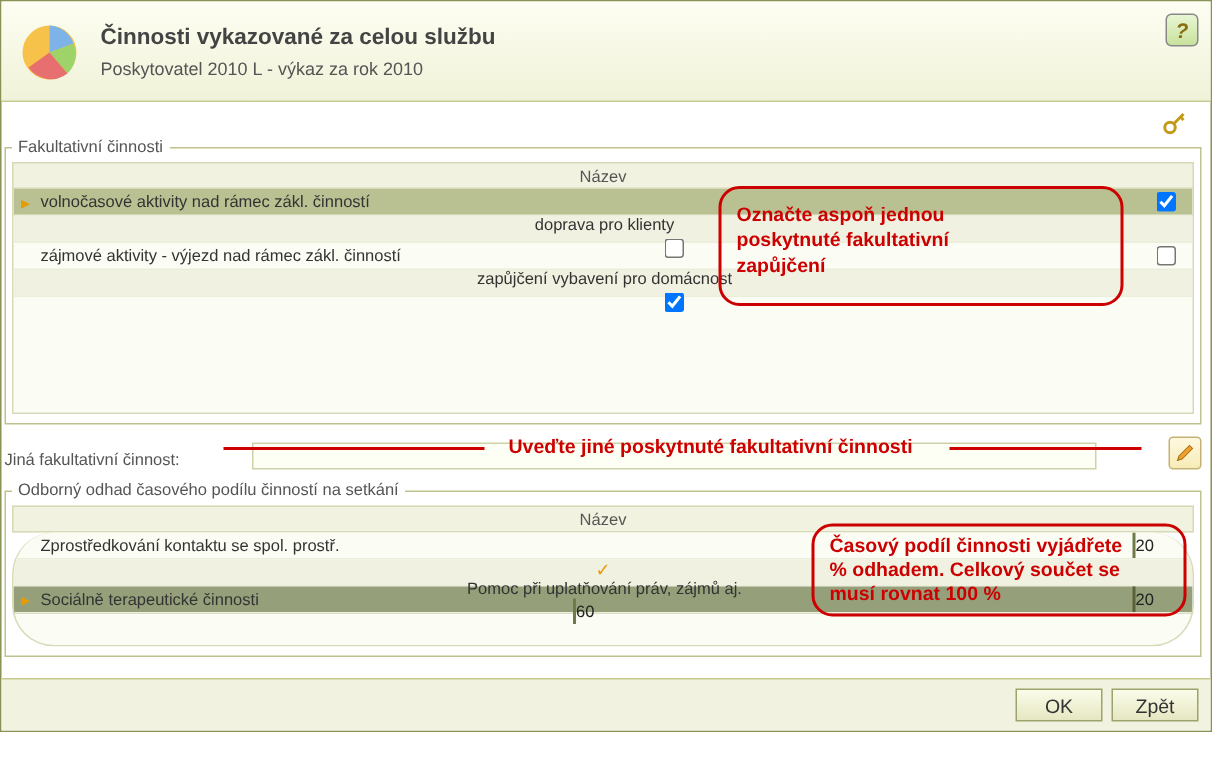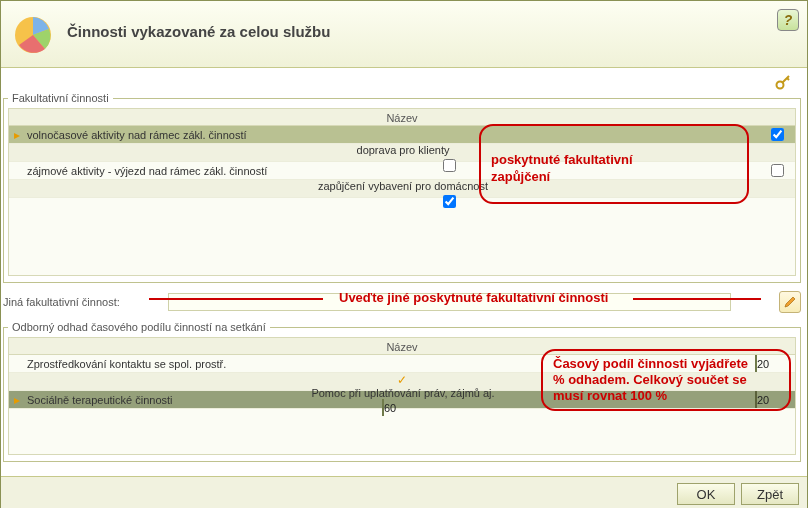--- a/index.html
+++ b/index.html
@@ -54,37 +54,37 @@
     font-size: 11px; color: #555; padding: 0 4px;
   }
   .grid { width: 100%; }
   .grid-header {
     background: #f1f2e0; color: #555;
     height: 18px; line-height: 18px;
     border: 1px solid #d7d9b7;
     text-align: center;
   }
   .grid-body { border: 1px solid #d7d9b7; border-top: none; height: 150px; background: #fbfcf4; overflow: hidden; }
-  .grid-body.short { height: 100px; }
+  .grid-body.short { height: 76px; border-radius: 28px; }
   .row {
     display: flex; align-items: center; height: 18px;
     border-bottom: 1px solid #eceddb;
   }
   .row.alt { background: #f0f1e0; flex-direction: column; }
   .row.selected { background: #b9c192; }
   .row.selected2 { background: #95a07a; }
   .row .mark { width: 16px; text-align: center; color: #e79b00; font-size: 12px; }
   .row .name { flex: 1; padding-left: 2px; color: #333; }
   .row .chk { width: 130px; display: flex; justify-content: flex-end; padding-right: 8px; }
   .row .val { width: 40px; text-align: left; padding-right: 8px; color: #222; border-left: 2px solid #6f7a4a; height: 100%; line-height: 18px; }
   .row.selected .val, .row.selected2 .val { border-left: 2px solid #5a6139; }
   input[type="checkbox"] { width: 13px; height: 13px; }
   
   .inline-field {
-    display: flex; align-items: center; margin: 2px 0 8px 0; gap: 44px;
+    display: flex; align-items: flex-end; margin: 2px 0 8px 0; gap: 44px;
   }
   .inline-field label { font-size: 11px; color: #555; margin-right: 4px; }
   .inline-field input[type="text"] {
     flex: 1; height: 18px; border: 1px solid #cfd1a9; background: #fefff4; padding: 0 4px;
   }
   .edit-btn {
     width: 22px; height: 22px; margin-left: 4px;
     border: 1px solid #c4b377; border-radius: 3px;
     background: linear-gradient(to bottom,#fff8e0,#f7ecb7);
     display: flex; align-items: center; justify-content: center;
@@ -120,20 +120,21 @@
     <div class="header-icon">
       <svg viewBox="0 0 48 48" width="48" height="48">
         <circle cx="22" cy="26" r="18" fill="#f6c24a"></circle>
         <path d="M22 26 L22 8 A18 18 0 0 1 38 20 Z" fill="#7db3e8"></path>
         <path d="M22 26 L38 20 A18 18 0 0 1 34 40 Z" fill="#9ed36a"></path>
         <path d="M22 26 L34 40 A18 18 0 0 1 8 36 Z" fill="#e86f6f"></path>
       </svg>
     </div>
     <div class="header-text">
       <h1>Činnosti vykazované za celou službu</h1>
+      <p>Poskytovatel 2010 L - výkaz za rok 2010</p>
     </div>
     <div class="help-icon">
       <svg width="16" height="16" viewBox="0 0 16 16">
           <text x="8" y="13" text-anchor="middle" font-size="14" font-weight="bold" fill="#8a6d0e" font-style="italic">?</text>
         </svg>
     </div>
   </div>
 
   <div style="position:relative; height:18px;">
     <svg class="key-icon" width="16" height="16" viewBox="0 0 16 16" style="position:absolute; right:8px; top:2px;">
@@ -211,21 +212,21 @@
               <span class="mark" style="color:#e79b00">▸</span>
               <span class="name">Sociálně terapeutické činnosti</span>
               <span class="val">20</span>
             </div>
           </div>
       </div>
     </fieldset>
 
     <div class="callout" style="left:478px; top:38px; width:270px; height:80px;"></div>
     <div class="callout-text" style="left:490px; top:48px; line-height:17px;">
-      <br>
+      <span>Označte aspoň jednou</span><br>
       <span>poskytnuté fakultativní</span><br>
       <span>zapůjčení</span>
     </div>
 
     <div class="callout-text" style="left:338px; top:204px;">Uveďte jiné poskytnuté fakultativní činnosti</div>
     <div class="red-line" style="left:632px; top:212px; width:128px;"></div>
     <div class="red-line" style="left:148px; top:212px; width:174px;"></div>
 
     <div class="callout" style="left:540px; top:263px; width:250px; height:62px;"></div>
     <div class="callout-text" style="left:552px; top:270px; line-height:16px;">

